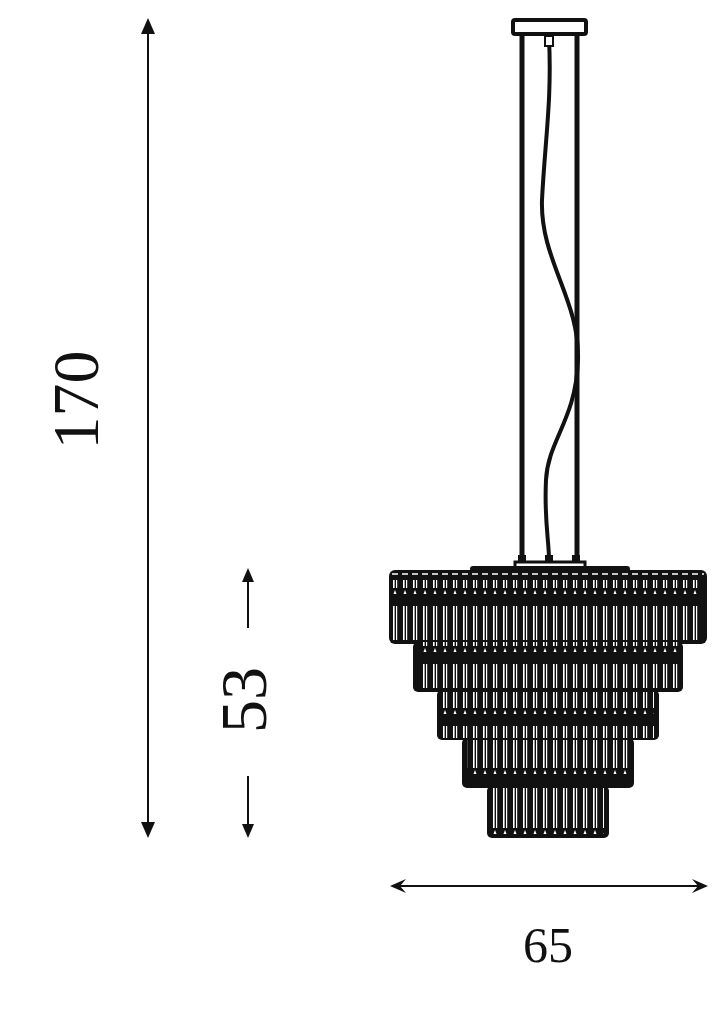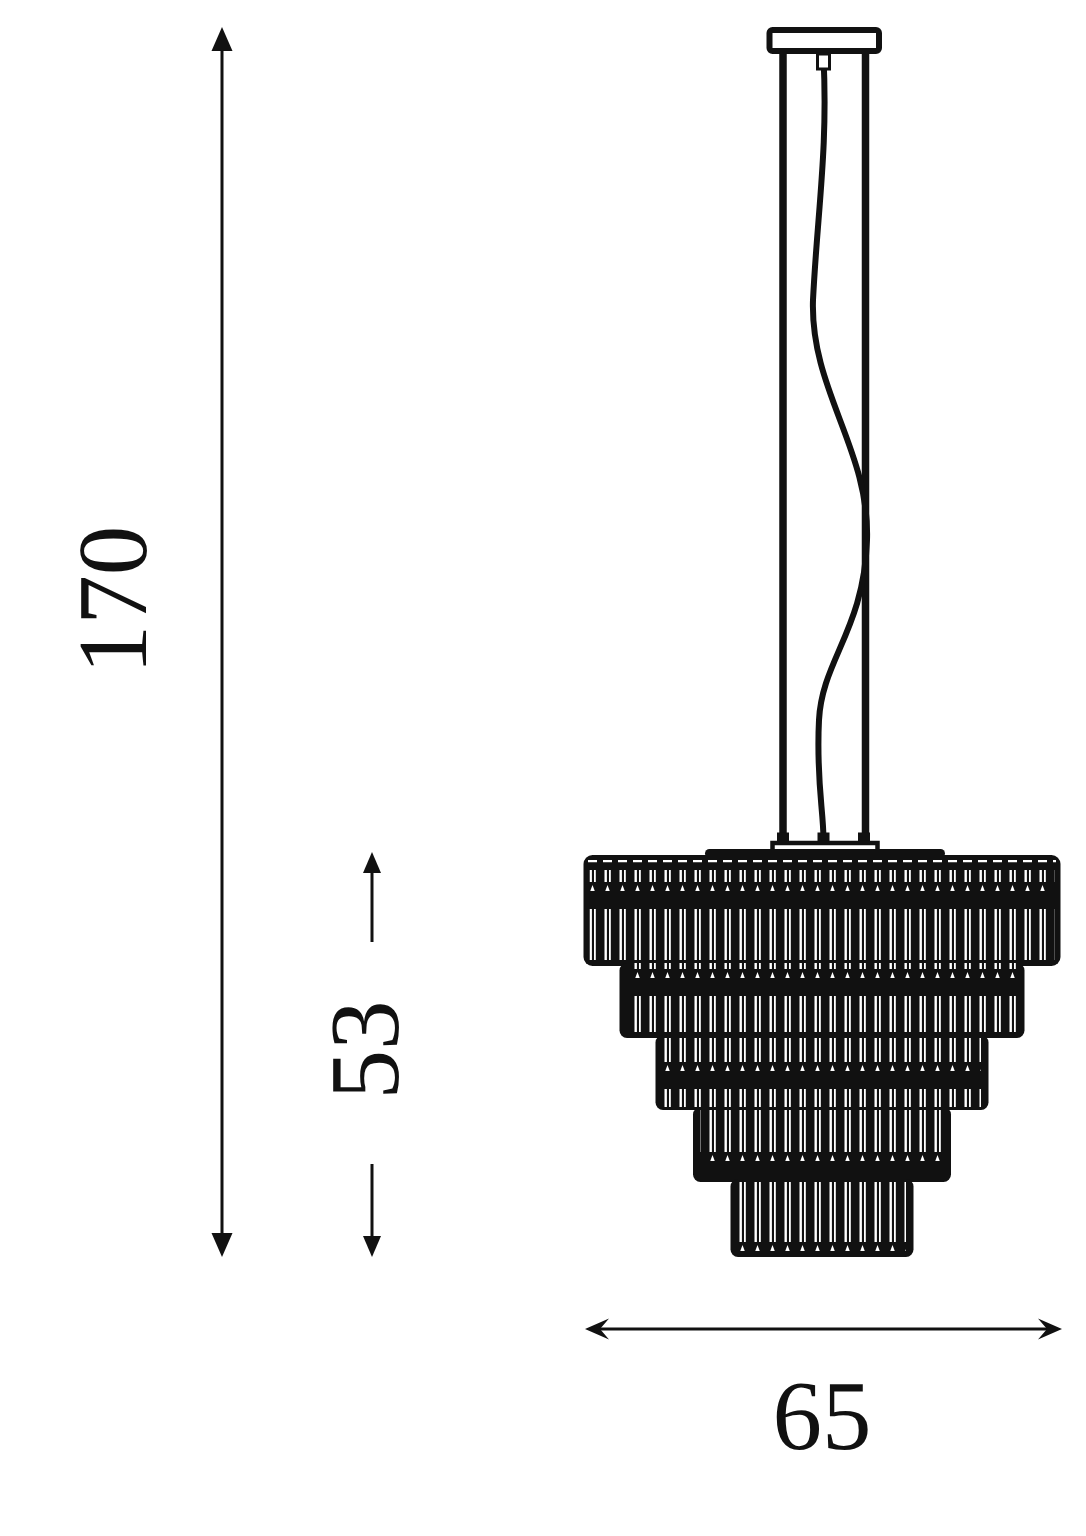--- a/index.html
+++ b/index.html
@@ -1,21 +1,21 @@
 <!DOCTYPE html>
 <html><head>
 <meta charset="utf-8">
 <style>
   html, body { margin:0; padding:0; background:#ffffff; }
   body { width:724px; height:1024px; position:relative; overflow:hidden; font-family:"Liberation Serif", serif; }
   .stage { position:absolute; left:0; top:0; width:724px; height:1024px; }
   .label { position:absolute; color:#111111; font-family:"Liberation Serif", serif; line-height:1; }
   .label-170 { left:76px; top:400px; font-size:66px; transform:translate(-50%,-50%) rotate(-90deg); white-space:nowrap; }
   .label-53 { left:244px; top:700px; font-size:66px; transform:translate(-50%,-50%) rotate(-90deg); white-space:nowrap; }
-  .label-65 { left:548px; top:945px; font-size:66px; transform:translate(-50%,-50%); white-space:nowrap; }
+  .label-65 { left:548px; top:945px; font-size:50px; transform:translate(-50%,-50%); white-space:nowrap; }
   svg { position:absolute; left:0; top:0; }
 </style>
 </head>
 <body>
 
 <div class="stage">
 
   <svg width="724" height="1024" viewBox="0 0 724 1024">
     <defs>
       <pattern id="crystals" x="0" y="0" width="10" height="60" patternUnits="userSpaceOnUse">

